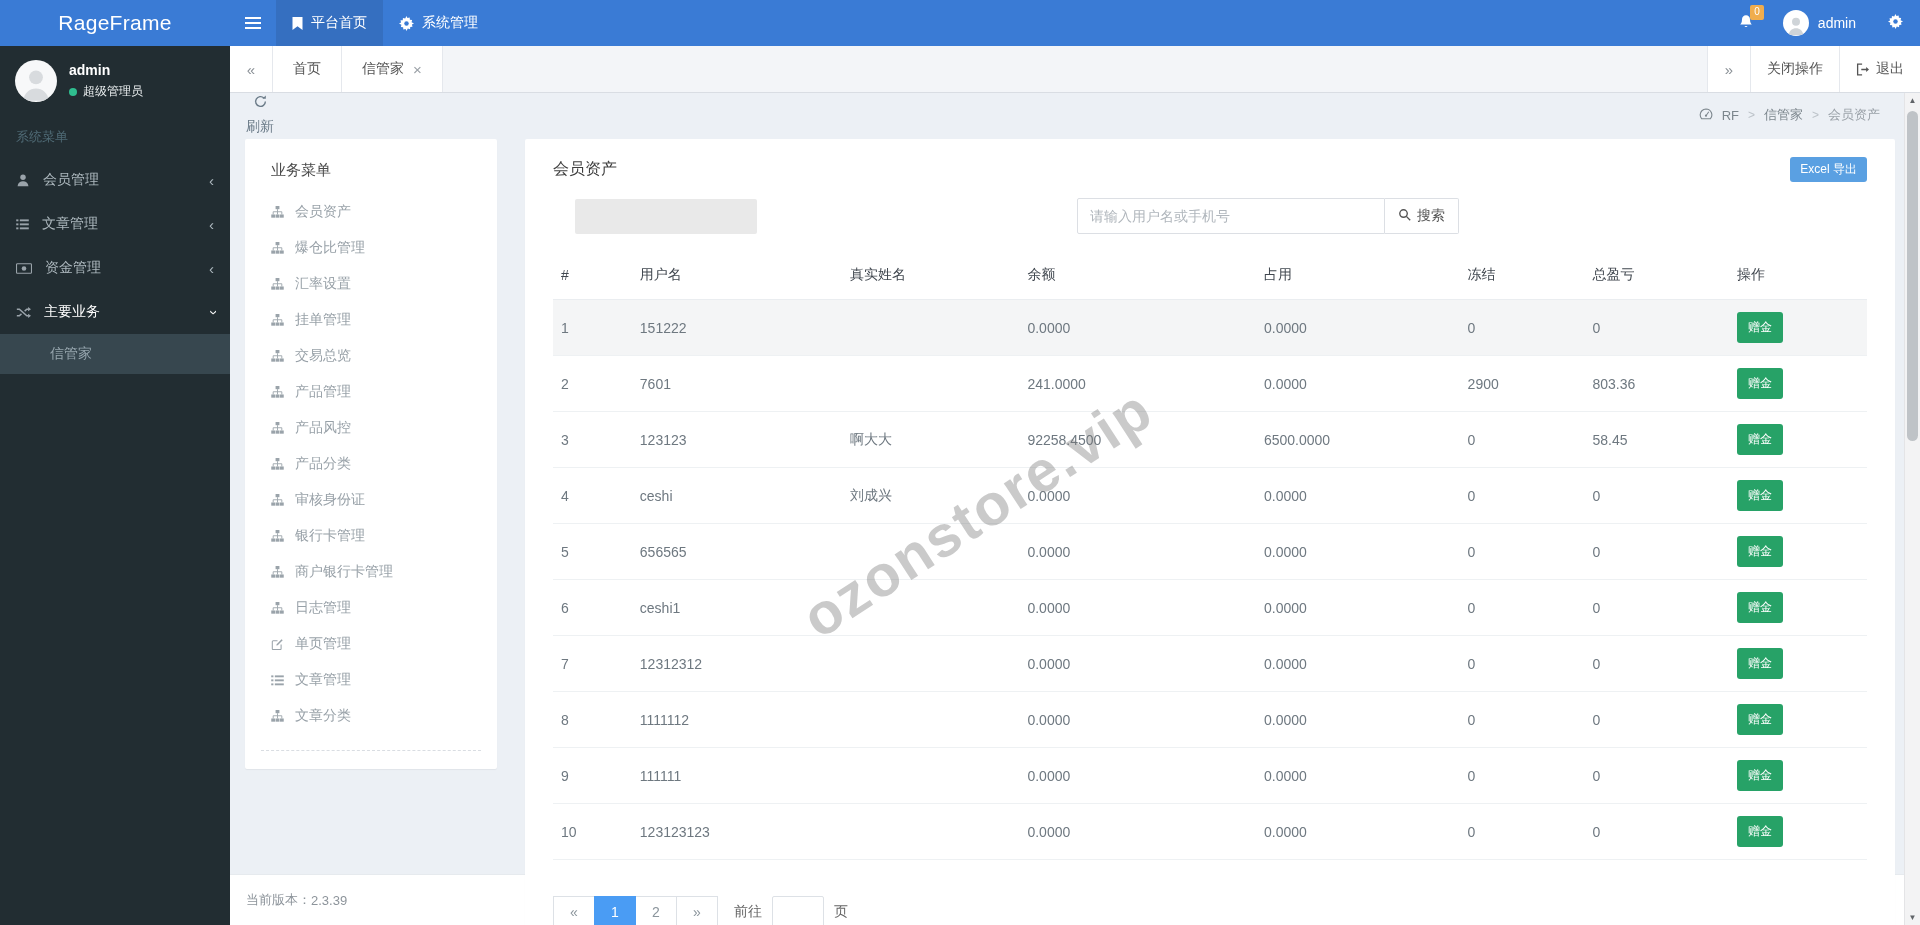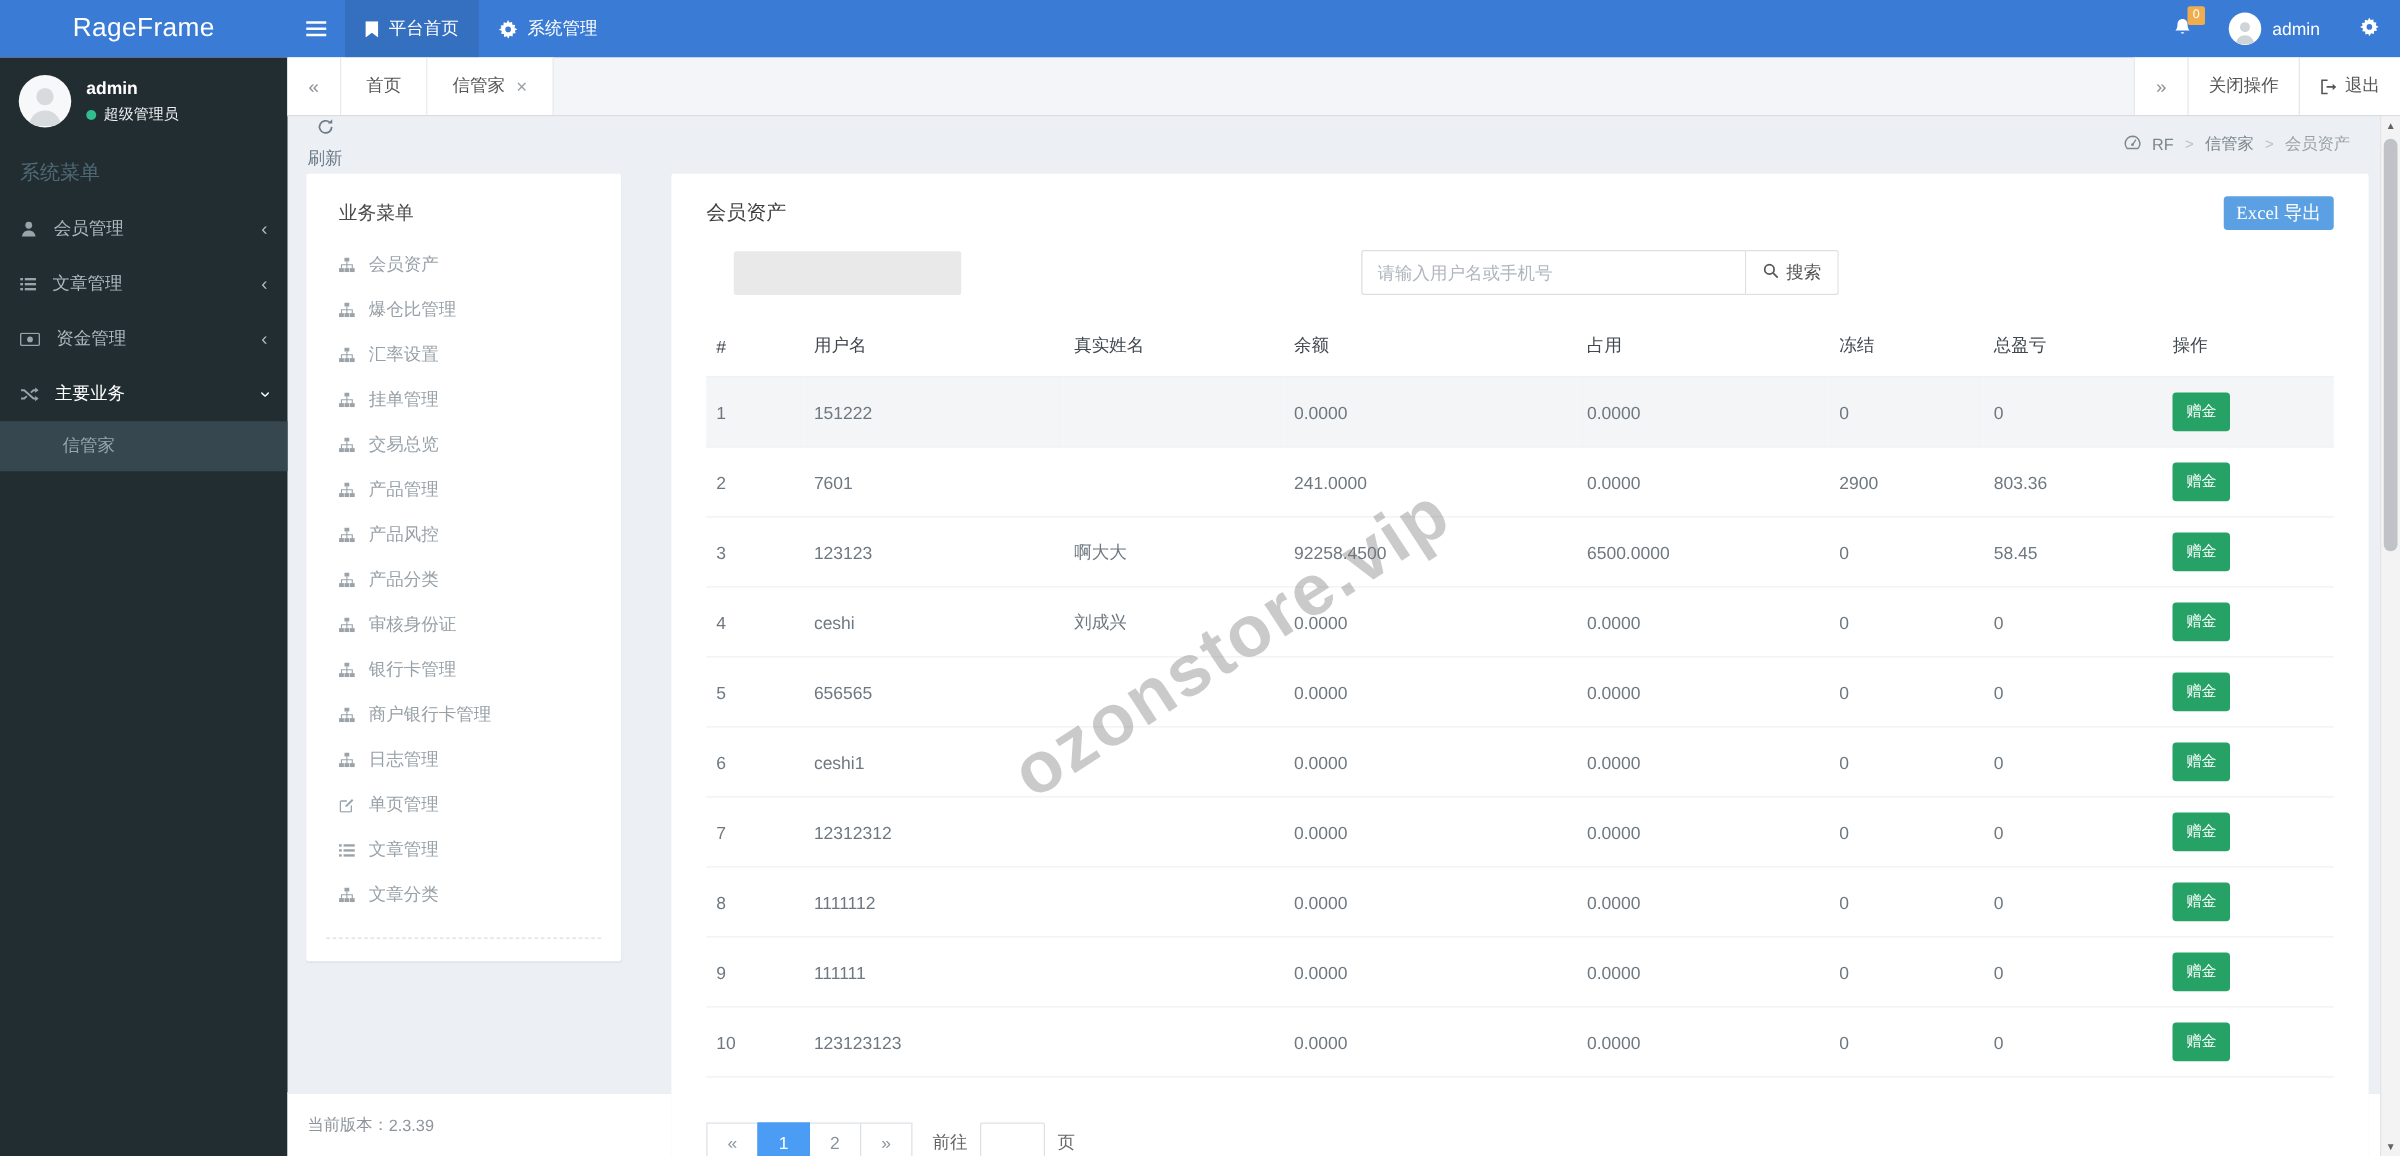--- a/index.html
+++ b/index.html
@@ -22,21 +22,21 @@
   .gear-btn{display:flex;align-items:center;padding:0 17px;cursor:pointer;}
 
   
   .layout{display:flex;flex:1;min-height:0;}
   .sidebar{width:230px;background:var(--sidebar_bg,#222d32);flex-shrink:0;}
   .user-panel{display:flex;gap:12px;padding:14px 15px 10px;align-items:center;}
   .avatar-lg{width:42px;height:42px;border-radius:50%;background:#f7f8f9;overflow:hidden;display:flex;align-items:flex-end;justify-content:center;flex-shrink:0;}
   .user-name{color:#fff;font-weight:bold;font-size:14px;margin-bottom:5px;}
   .user-status{color:#ecf0f1;font-size:12px;display:flex;align-items:center;gap:6px;}
   .dot{width:8px;height:8px;border-radius:50%;background:var(--success_green,#2fbe8f);}
-  .side-section{padding:16px 16px 8px;color:#4f6a75;font-size:16px;}
+  .side-section{padding:16px 16px 8px;color:#4f6a75;font-size:13px;}
   .side-menu{list-style:none;margin:4px 0 0;padding:0;}
   .side-item{display:flex;align-items:center;gap:13px;padding:0 16px;height:44px;color:#aeb9bf;font-size:14px;cursor:pointer;}
   .side-item .chev{margin-left:auto;font-size:15px;color:inherit;}
   .chev.down{display:inline-block;transform:rotate(-90deg);}
   .side-item.active{color:#fff;}
   .submenu{list-style:none;margin:0;padding:0;background:var(--submenu_bg,#37474f);}
   .submenu-item{height:40px;display:flex;align-items:center;padding-left:50px;color:#97a6ae;font-size:14px;cursor:pointer;}
 
   .main{flex:1;display:flex;flex-direction:column;min-width:0;position:relative;}
 
@@ -51,34 +51,34 @@
 
   
   .toolbar{height:44px;display:flex;align-items:center;padding:0 40px 0 16px;flex-shrink:0;}
   .refresh{display:flex;align-items:center;gap:7px;color:#6b7b88;font-size:14px;cursor:pointer;flex-direction:column;}
   .breadcrumb{margin-left:auto;display:flex;align-items:center;gap:9px;font-size:13px;color:#7c868d;}
   .breadcrumb .sep{color:#bcc2c8;font-size:12px;}
   .crumb{cursor:pointer;}
   .crumb-current{color:#9aa1a8;}
 
   
-  .content{flex:1;display:flex;align-items:flex-start;gap:40px;padding:2px 25px 12px 15px;min-height:0;}
+  .content{flex:1;display:flex;align-items:flex-start;gap:28px;padding:2px 25px 12px 15px;min-height:0;}
   .panel{background:#fff;border-radius:2px;box-shadow:0 1px 1px rgba(0,0,0,.05);}
   .business-panel{width:252px;flex-shrink:0;padding:20px 0 14px;box-sizing:border-box;}
   .panel-title{font-size:15px;color:#4a4a4a;padding:2px 26px 8px;}
   #bm-list{list-style:none;margin:6px 0 0;padding:0;}
   .bm-item{height:36px;display:flex;align-items:center;gap:11px;padding:0 26px;color:#98a1a8;font-size:14px;cursor:pointer;}
   .bm-ico{color:#9aa3aa;display:flex;flex-shrink:0;}
   .dashed{border-top:1px dashed #d9dde2;margin:16px 16px 4px;}
 
   .main-panel{flex:1;padding:18px 28px 24px;position:relative;min-width:0;box-sizing:border-box;}
   .watermark{position:absolute;left:33%;top:46%;transform:translate(-50%,-50%) rotate(-33deg);font-size:58px;font-weight:600;letter-spacing:2px;color:rgba(115,115,115,.38);pointer-events:none;white-space:nowrap;z-index:3;}
   .main-head{display:flex;align-items:center;}
   .main-title{font-size:16px;color:#3e3e3e;}
-  .excel-btn{margin-left:auto;background:var(--excel_blue,#5aa0e2);color:#fff;border:none;border-radius:3px;font-size:15px;padding:4px 10px;cursor:pointer;font-family:Liberation Serif, serif;}
+  .excel-btn{margin-left:auto;background:var(--excel_blue,#5aa0e2);color:#fff;border:none;border-radius:3px;font-size:12px;padding:4px 10px;cursor:pointer;font-family:Liberation Sans, sans-serif;}
   .search-row{display:flex;align-items:center;margin-top:16px;}
   .gray-box{width:182px;height:35px;background:#e9e9e9;border-radius:2px;margin-left:22px;cursor:pointer;}
   .search-group{display:flex;margin-left:320px;border-radius:10px;}
   .search-input{width:308px;height:36px;border:1px solid #dcdfe4;border-radius:2px 0 0 2px;padding:0 12px;font-size:14px;color:#555;box-sizing:border-box;font-family:inherit;outline:none;}
   .search-input::placeholder{color:#b0b6bc;}
   .search-btn{height:36px;padding:0 13px;border:1px solid #dcdfe4;border-left:none;border-radius:0 2px 2px 0;background:#fff;color:#555;font-size:14px;display:flex;align-items:center;gap:6px;cursor:pointer;font-family:inherit;}
 
   table{width:100%;border-collapse:collapse;margin-top:22px;}
   thead th{text-align:left;font-weight:normal;color:#40474f;font-size:14px;padding:10px 8px 15px;border-bottom:1px solid #eaedf0;}
   th:nth-child(1){width:6%;} th:nth-child(2){width:16%;} th:nth-child(3){width:13.5%;}

